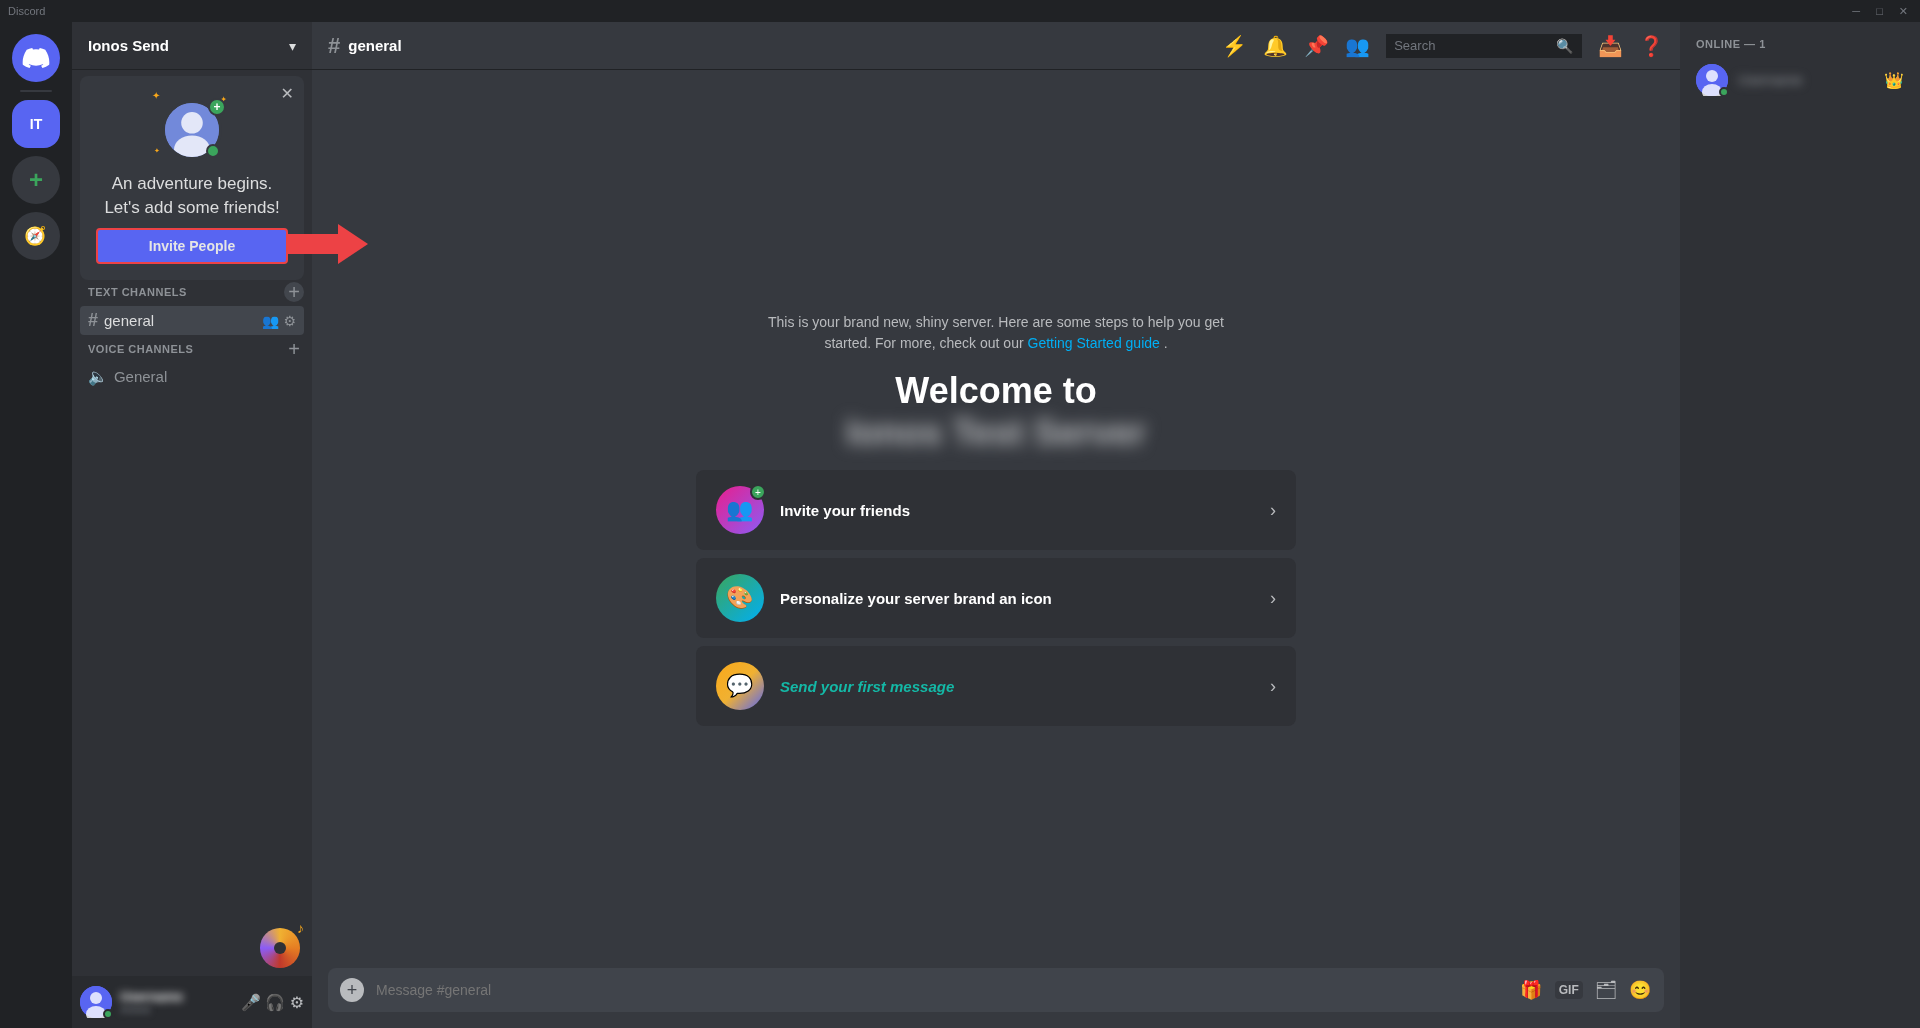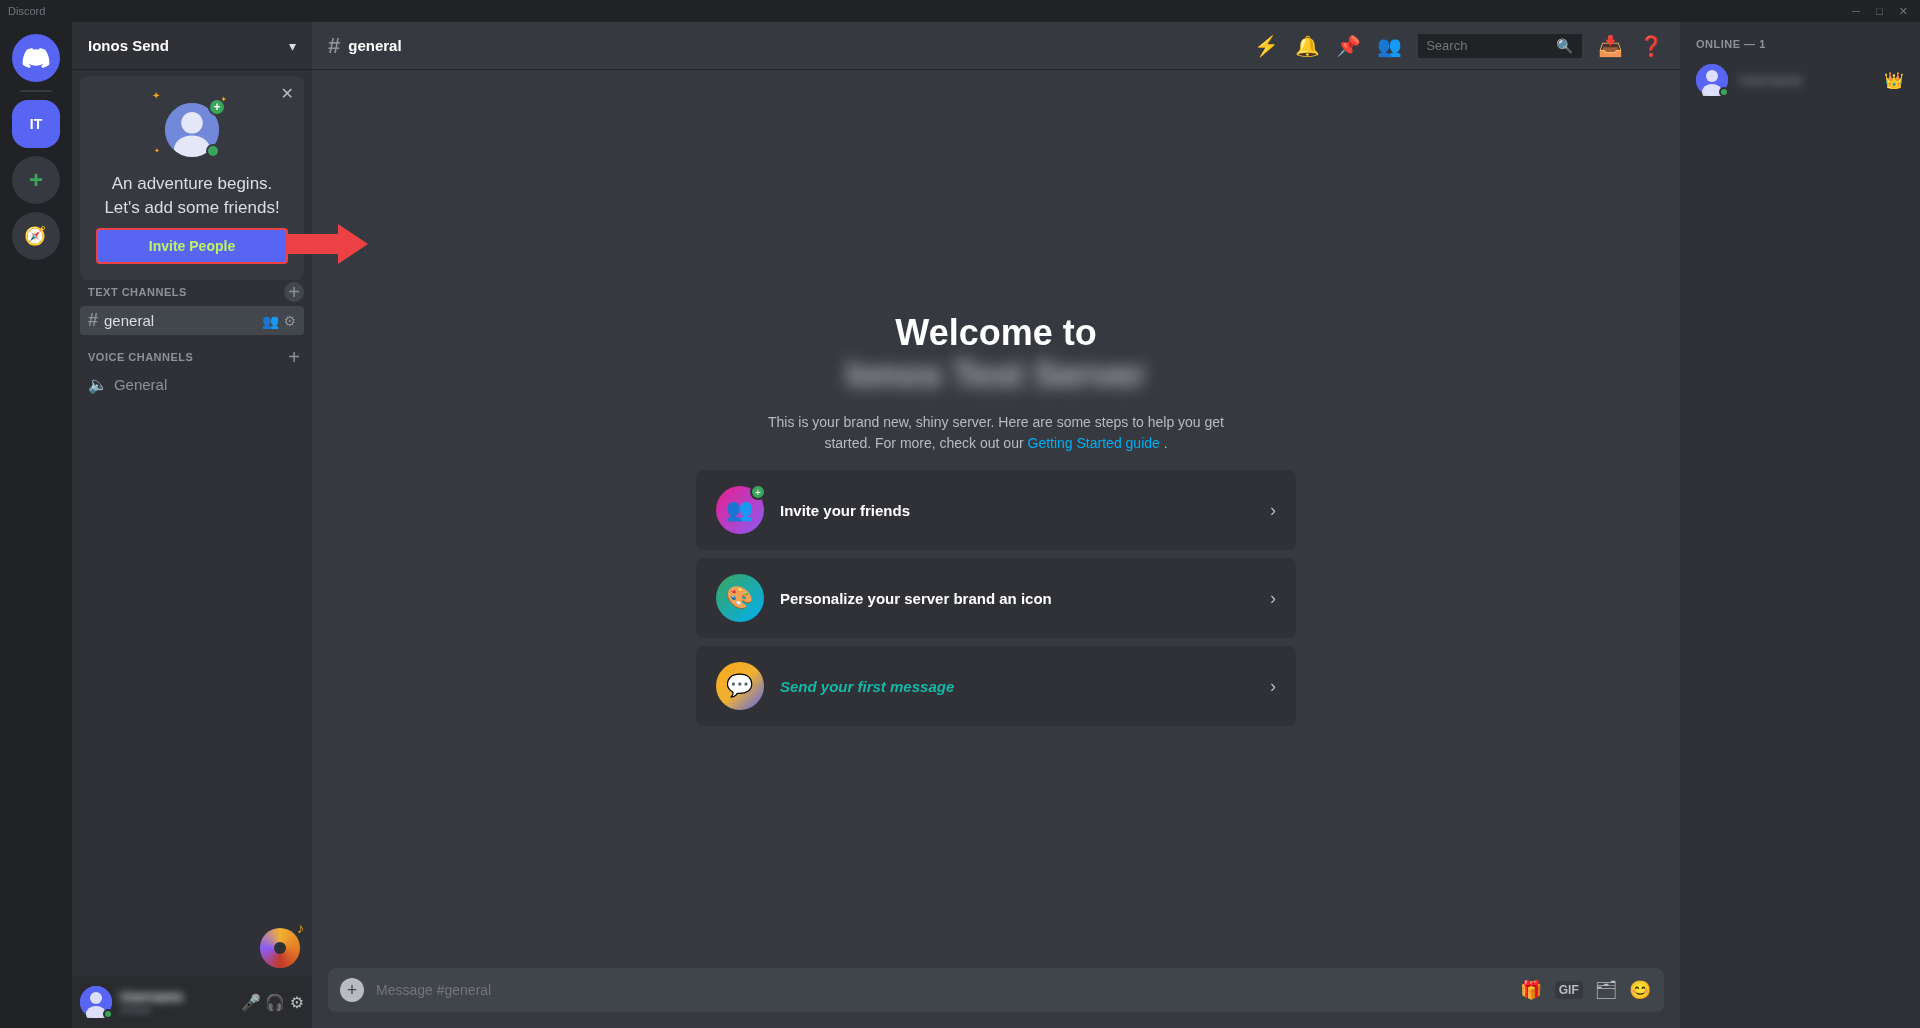--- a/index.html
+++ b/index.html
@@ -170,39 +170,38 @@
       justify-content: center;
       position: relative;
       overflow: hidden;
     }
     .popup-avatar svg {
       width: 100%;
       height: 100%;
     }
     .invite-people-btn {
       background: #5865f2;
-      color: #bef264;
+      color: #e5e5e5;
       border: 2px solid #ed4245;
       border-radius: 4px;
       padding: 8px 20px;
       font-size: 14px;
       font-weight: 600;
       cursor: pointer;
       width: 100%;
       text-align: center;
     }
 
     
     .channel-list {
       flex: 1;
       overflow-y: auto;
       padding: 8px 0;
     }
     .channel-section {
-      margin-bottom: 8px;
     }
     .channel-section-header {
       display: flex;
       align-items: center;
       justify-content: space-between;
       padding: 4px 8px 4px 16px;
       cursor: pointer;
     }
     .channel-add-btn {
       color: #8e9297;
@@ -643,39 +642,39 @@
     <div class="top-bar">
       <div class="channel-title">
         <span class="top-hash" style="color:#8e9297;font-size:22px;font-weight:bold;">#</span>
         <span class="top-channel-name" style="font-size:15px;font-weight:600;color:#fff;">general</span>
       </div>
       <div class="top-bar-actions">
         <span style="cursor:pointer;font-size:20px;color:#b9bbbe;" title="Server Boost">⚡</span>
         <span style="cursor:pointer;font-size:20px;color:#b9bbbe;" title="Notifications">🔔</span>
         <span style="cursor:pointer;font-size:20px;color:#b9bbbe;" title="Pinned Messages">📌</span>
         <span style="cursor:pointer;font-size:20px;color:#b9bbbe;" title="Member List">👥</span>
-        <div class="search-bar" style="background:#202225;border-radius:0;padding:4px 8px;display:flex;align-items:center;gap:8px;width:164px;cursor:pointer;">
+        <div class="search-bar" style="background:#202225;border-radius:0;padding:4px 8px;display:flex;align-items:center;gap:8px;width:196px;cursor:pointer;">
           <span class="search-placeholder" style="color:#72767d;font-size:13px;flex:1;">Search</span>
           <span style="color:#72767d;font-size:14px;">🔍</span>
         </div>
         <span style="cursor:pointer;font-size:20px;color:#b9bbbe;" title="Inbox">📥</span>
         <span style="cursor:pointer;font-size:20px;color:#b9bbbe;" title="Help">❓</span>
       </div>
     </div>
 
     <div class="chat-area">
       <div class="welcome-section">
-        <div style="text-align:center;">
-          <div style="font-size:36px;font-weight:700;color:#fff;">Welcome to</div>
-          <div style="font-size:36px;font-weight:700;color:#b9bbbe;filter:blur(8px);">Ionos Test Server</div>
-        </div>
         <div style="font-size:14px;color:#b9bbbe;text-align:center;line-height:1.5;max-width:500px;">
           <span>This is your brand new, shiny server. Here are some steps to help you get started. For more, check out our</span>
           <span class="welcome-link" style="color:#00aff4;cursor:pointer;">Getting Started guide</span>
           <span>.</span>
+        </div>
+        <div style="text-align:center;">
+          <div style="font-size:36px;font-weight:700;color:#fff;">Welcome to</div>
+          <div style="font-size:36px;font-weight:700;color:#b9bbbe;filter:blur(8px);">Ionos Test Server</div>
         </div>
         <div class="action-cards">
 
           <div class="action-card">
             <div class="action-icon invite" style="width:48px;height:48px;border-radius:50%;background:linear-gradient(135deg,#e91e8c,#8b5cf6);display:flex;align-items:center;justify-content:center;font-size:22px;flex-shrink:0;position:relative;">
               👥
               <div style="position:absolute;top:-2px;right:-2px;width:16px;height:16px;background:#3ba55c;border-radius:50%;display:flex;align-items:center;justify-content:center;font-size:10px;color:white;border:2px solid #2f3136;">+</div>
             </div>
             <span class="action-text" style="flex:1;font-size:15px;font-weight:600;color:#fff;">Invite your friends</span>
             <span class="action-chevron" style="color:#b9bbbe;font-size:18px;">›</span>

